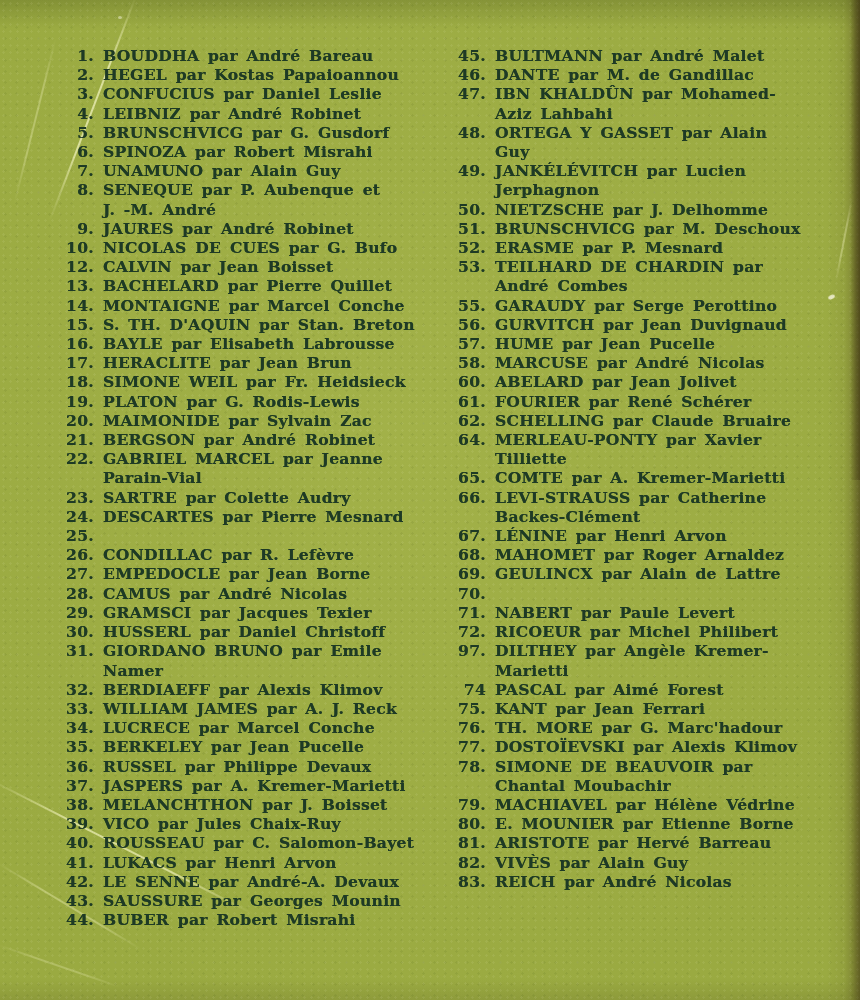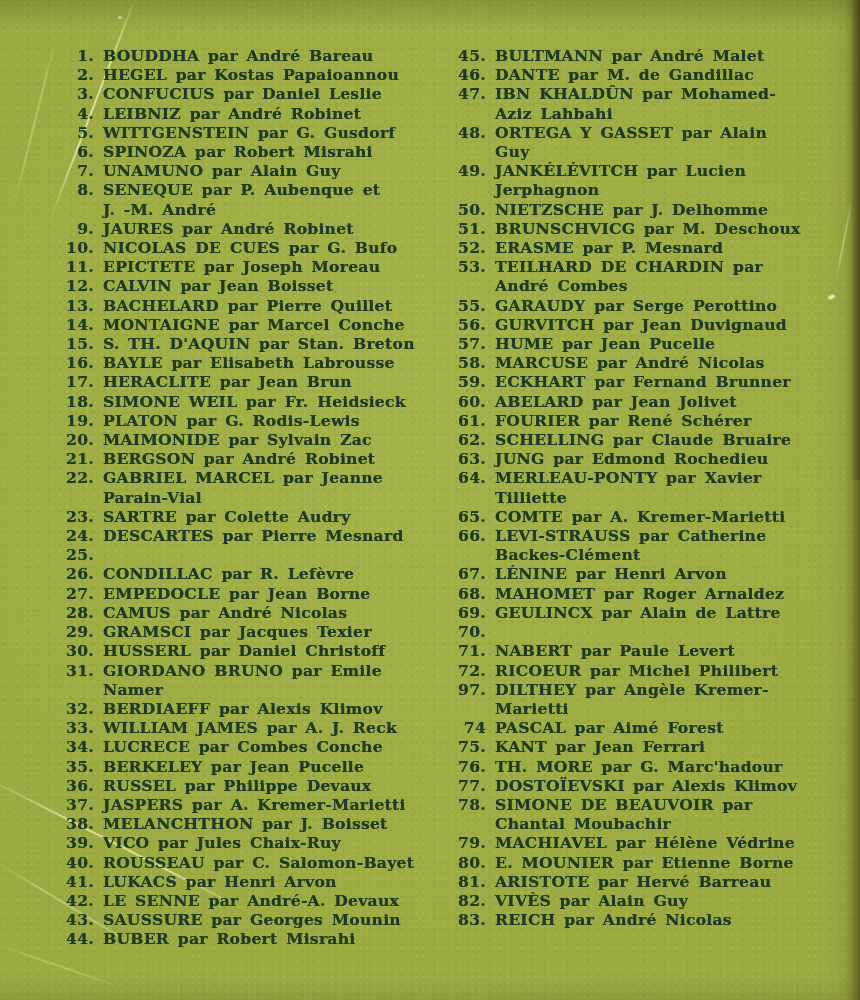--- a/index.html
+++ b/index.html
@@ -111,21 +111,21 @@
         <div class="entry">
           <span class="num">3.</span>
           <span class="label">CONFUCIUS par Daniel Leslie</span>
         </div>
         <div class="entry">
           <span class="num">4.</span>
           <span class="label">LEIBNIZ par André Robinet</span>
         </div>
         <div class="entry">
           <span class="num">5.</span>
-          <span class="label">WITTGENSTEIN par G. Gusdorf</span>
+          <span class="label">BRUNSCHVICG par G. Gusdorf</span>
         </div>
         <div class="entry">
           <span class="num">6.</span>
           <span class="label">SPINOZA par Robert Misrahi</span>
         </div>
         <div class="entry">
           <span class="num">7.</span>
           <span class="label">UNAMUNO par Alain Guy</span>
         </div>
         <div class="entry">
@@ -135,24 +135,20 @@
         </div>
         <div class="entry">
           <span class="num">9.</span>
           <span class="label">JAURES par André Robinet</span>
         </div>
         <div class="entry">
           <span class="num">10.</span>
           <span class="label">NICOLAS DE CUES par G. Bufo</span>
         </div>
         <div class="entry">
-          <span class="num">11.</span>
-          <span class="label">EPICTETE par Joseph Moreau</span>
-        </div>
-        <div class="entry">
           <span class="num">12.</span>
           <span class="label">CALVIN par Jean Boisset</span>
         </div>
         <div class="entry">
           <span class="num">13.</span>
           <span class="label">BACHELARD par Pierre Quillet</span>
         </div>
         <div class="entry">
           <span class="num">14.</span>
           <span class="label">MONTAIGNE par Marcel Conche</span>
@@ -229,21 +225,21 @@
         <div class="entry">
           <span class="num">32.</span>
           <span class="label">BERDIAEFF par Alexis Klimov</span>
         </div>
         <div class="entry">
           <span class="num">33.</span>
           <span class="label">WILLIAM JAMES par A. J. Reck</span>
         </div>
         <div class="entry">
           <span class="num">34.</span>
-          <span class="label">LUCRECE par Combes Conche</span>
+          <span class="label">LUCRECE par Marcel Conche</span>
         </div>
         <div class="entry">
           <span class="num">35.</span>
           <span class="label">BERKELEY par Jean Pucelle</span>
         </div>
         <div class="entry">
           <span class="num">36.</span>
           <span class="label">RUSSEL par Philippe Devaux</span>
         </div>
         <div class="entry">
@@ -330,38 +326,30 @@
         </div>
         <div class="entry">
           <span class="num">57.</span>
           <span class="label">HUME par Jean Pucelle</span>
         </div>
         <div class="entry">
           <span class="num">58.</span>
           <span class="label">MARCUSE par André Nicolas</span>
         </div>
         <div class="entry">
-          <span class="num">59.</span>
-          <span class="label">ECKHART par Fernand Brunner</span>
-        </div>
-        <div class="entry">
           <span class="num">60.</span>
           <span class="label">ABELARD par Jean Jolivet</span>
         </div>
         <div class="entry">
           <span class="num">61.</span>
           <span class="label">FOURIER par René Schérer</span>
         </div>
         <div class="entry">
           <span class="num">62.</span>
           <span class="label">SCHELLING par Claude Bruaire</span>
-        </div>
-        <div class="entry">
-          <span class="num">63.</span>
-          <span class="label">JUNG par Edmond Rochedieu</span>
         </div>
         <div class="entry">
           <span class="num">64.</span>
           <span class="label">MERLEAU-PONTY par Xavier
 Tilliette</span>
         </div>
         <div class="entry">
           <span class="num">65.</span>
           <span class="label">COMTE par A. Kremer-Marietti</span>
         </div>

